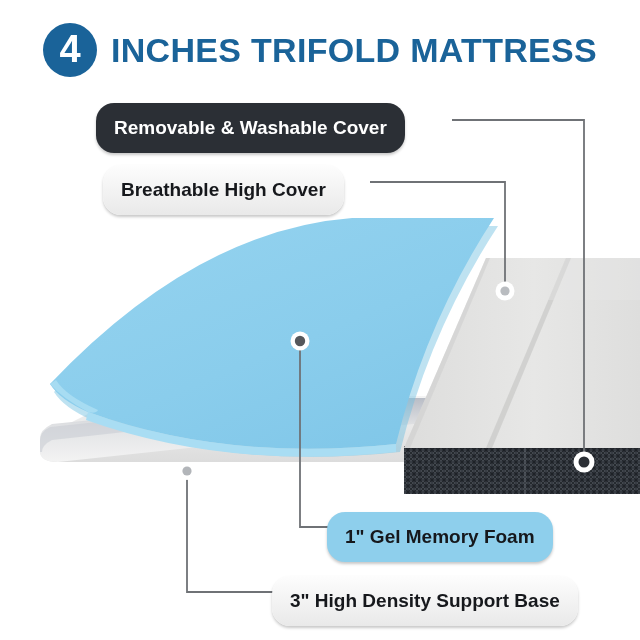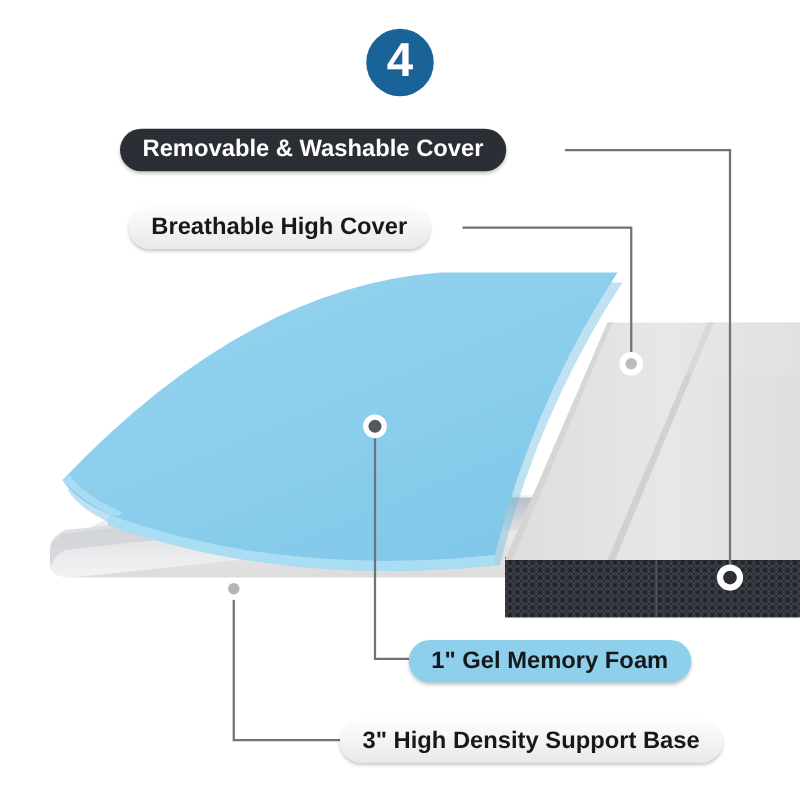--- a/index.html
+++ b/index.html
@@ -17,21 +17,21 @@
          padding-bottom:3px;box-sizing:border-box;}
   #title{color:#1a6399;font-size:34px;font-weight:bold;letter-spacing:.3px;
          white-space:nowrap;}
 
   
   #art{position:absolute;left:0;top:0;width:640px;height:640px;}
 
   
   .pill{position:absolute;display:flex;align-items:center;
         font-size:19px;font-weight:bold;white-space:nowrap;
-        border-radius:18px;padding:0 18px;height:34px;
+        border-radius:18px;padding:0 18px;height:50px;
         box-shadow:0 2px 3px rgba(0,0,0,.22);}
   .pill.dark{background:#2b2f35;color:#ffffff;}
   .pill.light{background:linear-gradient(#fdfdfd,#e9e9e9);color:#16181c;}
   .pill.blue{background:#8ecfec;color:#16181c;}
 
   #pill-cover      {left:96px; top:103px;}
   #pill-mesh       {left:103px;top:165px;}
   #pill-gel        {left:327px;top:512px;}
   #pill-base       {left:272px;top:576px;}
 </style>
@@ -118,20 +118,21 @@
       <circle cx="300" cy="341" r="9.5" fill="#ffffff"></circle>
       <circle cx="300" cy="341" r="5.2" fill="#55585c"></circle>
 
       <circle cx="187" cy="471" r="9" fill="#ffffff"></circle>
       <circle cx="187" cy="471" r="4.6" fill="#b2b5b9"></circle>
     </g>
   </svg>
 
   <div id="header">
     <div id="badge">4</div>
+    <div id="title">INCHES TRIFOLD MATTRESS</div>
   </div>
 
   <div class="pill dark" id="pill-cover">Removable &amp; Washable Cover</div>
 
   <div class="pill light" id="pill-mesh">Breathable High Cover</div>
 
   <div class="pill blue" id="pill-gel">1" Gel  Memory Foam</div>
 
   <div class="pill light" id="pill-base">3"  High Density Support Base</div>
 

